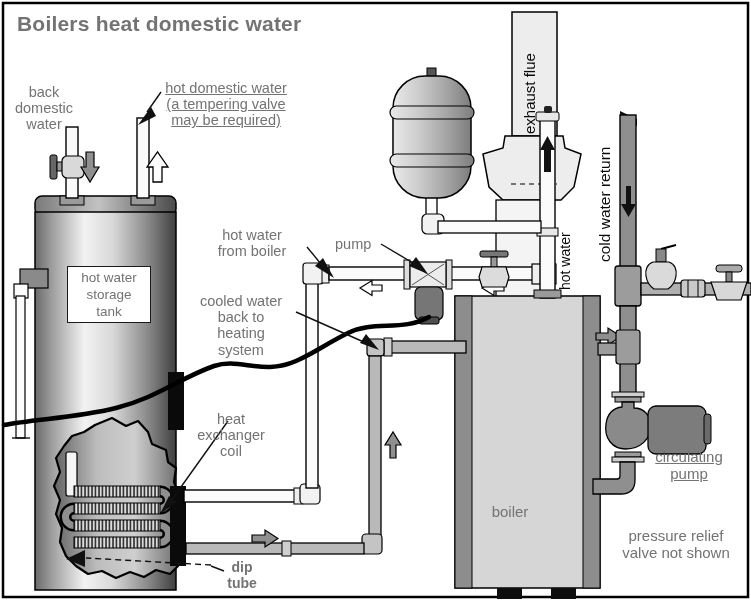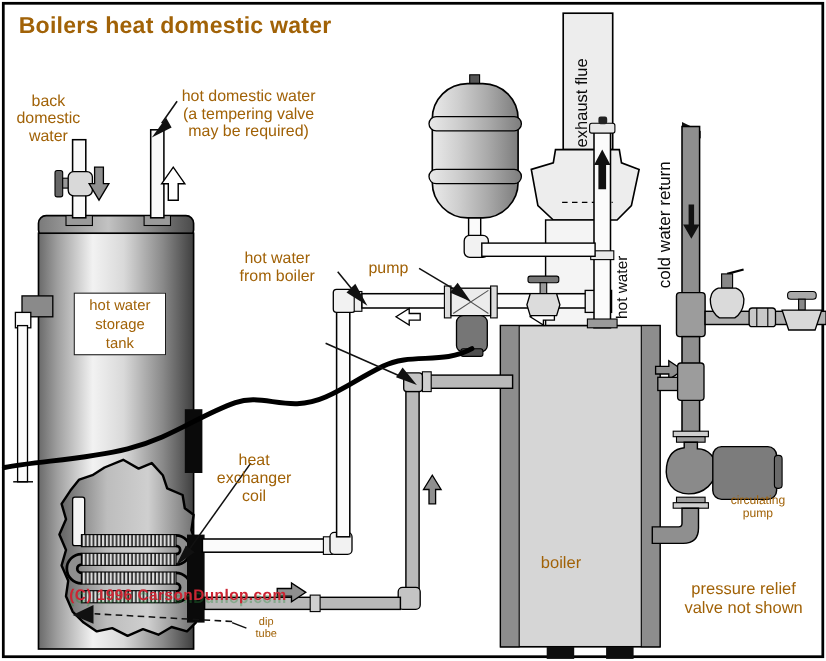--- a/index.html
+++ b/index.html
@@ -1,32 +1,32 @@
 <!DOCTYPE html>
 <html><head>
 <meta charset="utf-8">
 <style>
   html,body{margin:0;padding:0;background:#fff;}
   .stage{position:relative;width:751px;height:601px;background:#ffffff;overflow:hidden;
          font-family:"Liberation Sans",sans-serif;}
   .stage svg{position:absolute;left:0;top:0;}
-  .lbl{position:absolute;color:#a16207;white-space:pre-line;text-align:center;line-height:1.12;
+  .lbl{position:absolute;color:#737373;white-space:pre-line;text-align:center;line-height:1.12;
        font-family:"Liberation Sans",sans-serif;}
   .title{left:17px;top:12px;font-size:21px;font-weight:bold;white-space:nowrap;letter-spacing:.2px;}
   .cold-dom{left:4px;top:84px;width:80px;font-size:14.5px;}
-  .hot-dom{left:140px;top:80px;width:172px;font-size:14.5px;}
+  .hot-dom{left:140px;top:80px;width:172px;font-size:14.5px;text-decoration:underline;}
   .tank-lbl{left:67px;top:266px;width:82px;height:52px;background:#fff;border:1.5px solid #1a1a1a;
             font-size:13.5px;padding-top:3px;line-height:1.25;}
   .hfb{left:197px;top:227px;width:110px;font-size:14.5px;}
   .pump-lbl{left:335px;top:236px;font-size:14.5px;white-space:nowrap;}
   .cooled{left:188px;top:293px;width:106px;font-size:14.5px;}
   .hex{left:180px;top:411px;width:102px;font-size:14.5px;}
-  .dip{left:212px;top:560px;width:60px;font-size:10px;}
+  .dip{left:212px;top:560px;width:60px;font-size:14px;font-weight:bold;}
   .boiler-lbl{left:480px;top:504px;width:60px;font-size:15px;}
-  .circ{left:640px;top:449px;width:98px;font-size:11px;}
+  .circ{left:640px;top:449px;width:98px;font-size:15px;text-decoration:underline;}
   .prv-lbl{left:606px;top:528px;width:140px;font-size:15px;}
   .wm{left:63px;top:533px;font-size:14px;font-weight:bold;color:#cc2433;white-space:nowrap;
       letter-spacing:.4px;text-shadow:0 3px 0 rgba(40,140,60,0.35);}
   .vlbl{position:absolute;writing-mode:vertical-rl;transform:rotate(180deg);color:#0a0a0a;
         font-family:"Liberation Sans",sans-serif;white-space:nowrap;}
   .flue-lbl{left:521px;top:20px;height:114px;font-size:15px;}
   .riser-lbl{left:557px;top:194px;height:96px;font-size:14px;}
   .cwr-lbl{left:596px;top:118px;height:144px;font-size:15.5px;}
 </style>
 </head>
@@ -255,28 +255,31 @@
 water</div>
   <div class="lbl hot-dom">hot domestic water
 (a tempering valve
 may be required)</div>
   <div class="lbl tank-lbl">hot water
 storage
 tank</div>
   <div class="lbl hfb">hot water
 from boiler</div>
   <div class="lbl pump-lbl">pump</div>
+  <div class="lbl cooled">cooled water
+back to
+heating
+system</div>
   <div class="lbl hex">heat
 exchanger
 coil</div>
   <div class="lbl dip">dip
 tube</div>
   <div class="lbl boiler-lbl">boiler</div>
   <div class="lbl circ">circulating
 pump</div>
   <div class="lbl prv-lbl">pressure relief
 valve not shown</div>
-  <div class="lbl wm">(C) 1996 CarsonDunlop.com</div>
   <div class="vlbl flue-lbl">exhaust flue</div>
   <div class="vlbl riser-lbl">hot water</div>
   <div class="vlbl cwr-lbl">cold water return</div>
 
 </div>
 
 </body></html>

